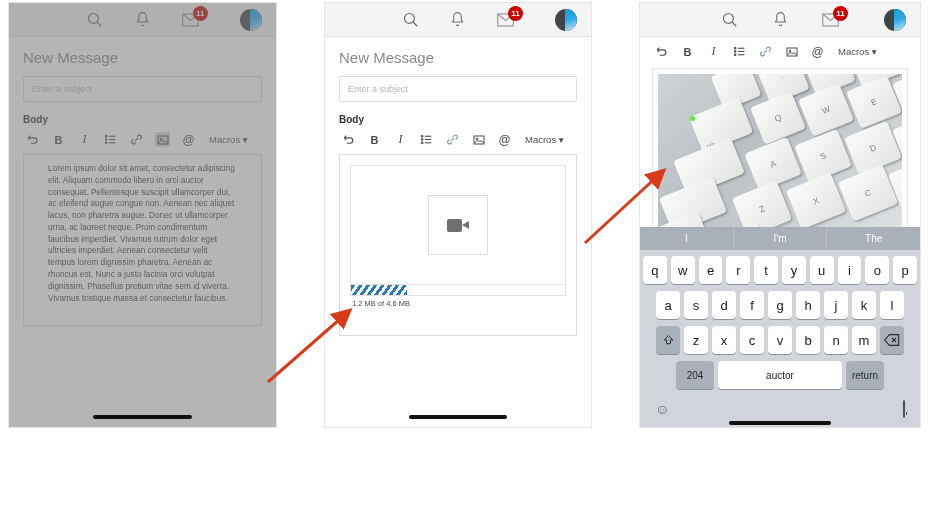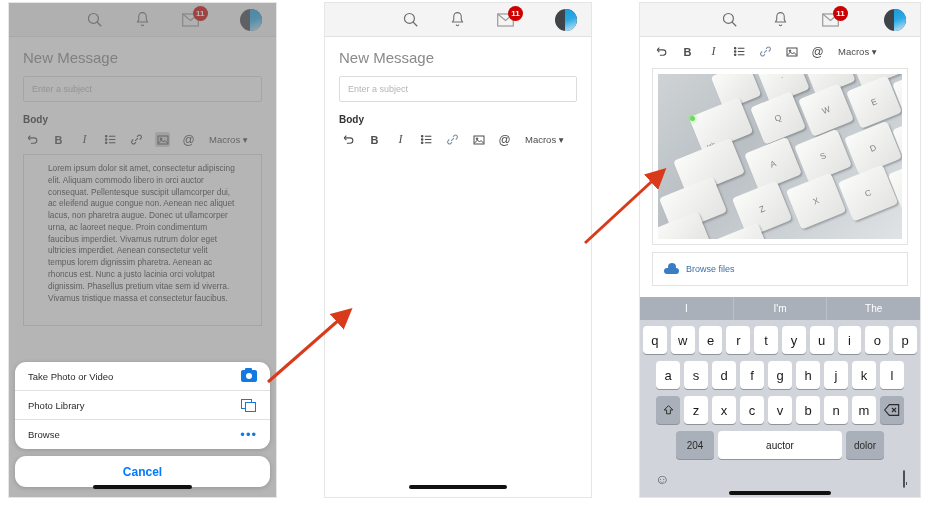--- a/index.html
+++ b/index.html
@@ -6,21 +6,21 @@
   html, body {
     width: 929px; height: 510px;
     background: #ffffff;
     font-family: "Liberation Sans", sans-serif;
     overflow: hidden;
   }
   .stage { position: relative; width: 929px; height: 510px; background: #fff; }
 
   
   .phone {
-    position: absolute; top: 2px; height: 496px;
+    position: absolute; top: 2px; height: 426px;
     background: #ffffff;
     border: 1px solid #e6e6e6;
     overflow: hidden;
   }
   #phone1 { left: 8px;   width: 269px; }
   #phone2 { left: 324px; width: 268px; }
   #phone3 { left: 639px; width: 282px; }
 
   
   .dimmer {
@@ -306,44 +306,20 @@
 
       <div class="editor">Lorem ipsum dolor sit amet, consectetur adipiscing elit. Aliquam commodo libero in orci auctor consequat. Pellentesque suscipit ullamcorper dui, ac eleifend augue congue non. Aenean nec aliquet lacus, non pharetra augue. Donec ut ullamcorper urna, ac laoreet neque. Proin condimentum faucibus imperdiet. Vivamus rutrum dolor eget ultricies imperdiet. Aenean consectetur velit tempus lorem dignissim pharetra. Aenean ac rhoncus est. Nunc a justo lacinia orci volutpat dignissim. Phasellus pretium vitae sem id viverra. Vivamus tristique massa et consectetur faucibus.</div>
     </div>
 
     <div class="home-bar">
         <i></i>
       </div>
 
     <div class="dimmer"></div>
 
-    <div class="sheet-wrap">
-      <div class="sheet-card">
-
-        <div class="sheet-row">
-          <span>Take Photo or Video</span>
-          <span class="cam-ic"></span>
-        </div>
-
-        <div class="sheet-row">
-          <span>Photo Library</span>
-          <span class="lib-ic">
-              <i class="b"></i>
-              <i class="f"></i>
-            </span>
-        </div>
-
-        <div class="sheet-row">
-          <span>Browse</span>
-          <span class="dots-ic">•••</span>
-        </div>
-      </div>
-
-      <div class="cancel-card">Cancel</div>
-    </div>
   </div>
 
   <div class="phone" id="phone2">
 
     <div class="navbar">
       <div class="nb">
         <span class="ic hamb">
             <i></i>
             <i></i>
             <i></i>
@@ -410,20 +386,36 @@
           <svg width="12" height="12" viewBox="0 0 24 24" fill="none" stroke="#4d4d4d" stroke-width="2">
               <rect x="2" y="4" width="20" height="16"></rect>
               <circle cx="8" cy="9.5" r="1.6" fill="#4d4d4d"></circle>
               <path d="M3 18l6-6 4 4 3-3 5 5"></path>
             </svg>
         </span>
         <span class="tb" style="font-size:12px;">@</span>
         <span class="tb-macros"><span>Macros</span> <span>▾</span></span>
       </div>
 
+      <div class="editor">
+        <div class="attach-box">
+          <div class="attach-canvas">
+            <div class="vid-square">
+              <span class="vid-ic">
+                  <i class="bodyb"></i>
+                  <i class="lens"></i>
+                </span>
+            </div>
+          </div>
+          <div class="prog-track">
+            <div class="prog-fill" style="width: 26%;"></div>
+          </div>
+        </div>
+        <div class="prog-label">1.2 MB of 4.6 MB</div>
+      </div>
     </div>
 
     <div class="home-bar">
         <i></i>
       </div>
   </div>
 
   <div class="phone" id="phone3">
 
     <div class="navbar">
@@ -587,21 +579,21 @@
             <svg width="16" height="12" viewBox="0 0 24 18" fill="none" stroke="#2b2b2b" stroke-width="1.7">
                 <path d="M8 1h14v16H8L1 9z"></path>
                 <path d="M12 6l6 6M18 6l-6 6"></path>
               </svg>
           </div>
         </div>
 
         <div class="kb-row">
           <div class="key mod wide">204</div>
           <div class="key space">auctor</div>
-          <div class="key mod wide">dolor</div>
+          <div class="key mod wide">return</div>
         </div>
 
         <div class="kb-bottom">
           <span class="emoji-ic">☺</span>
           <span class="mic-ic"><span class="mic-glyph"></span></span>
         </div>
 
         <div class="home-bar" style="position:relative;bottom:auto;margin-top:1px;">
             <i></i>
           </div>

